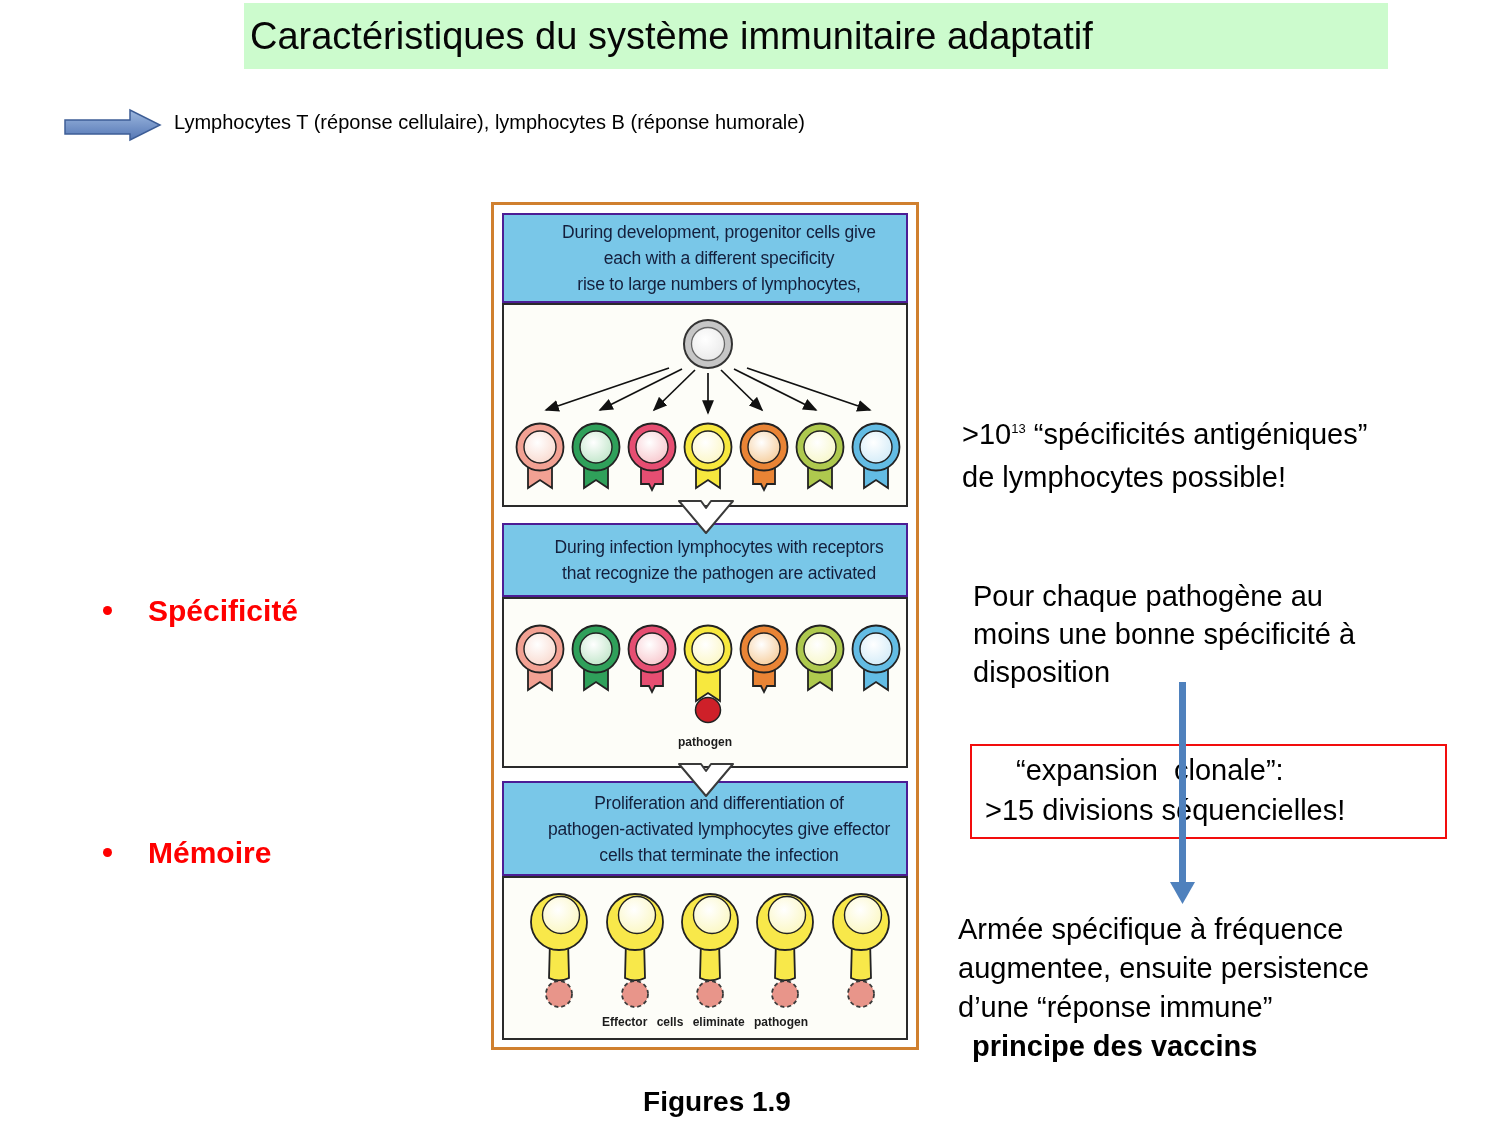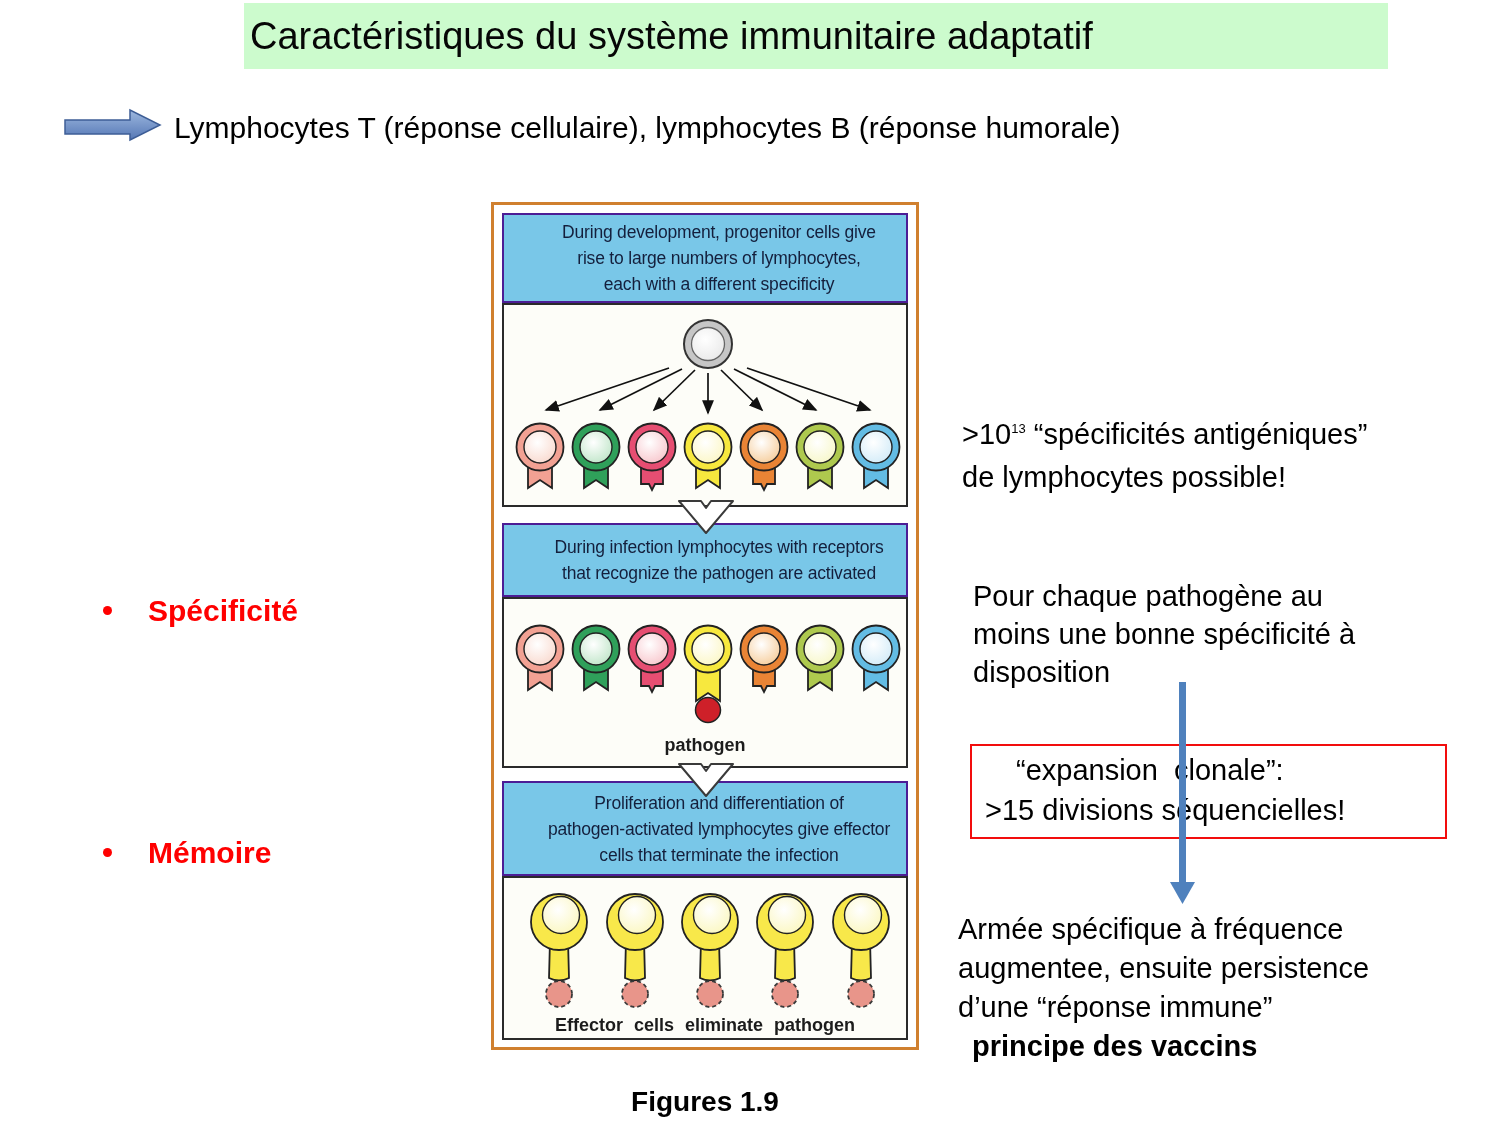--- a/index.html
+++ b/index.html
@@ -9,21 +9,21 @@
   }
   
   .title-banner {
     position:absolute; left:244px; top:3px; width:1144px; height:66px;
     background:#ccfbcd; display:flex; align-items:center;
   }
   .title-banner .title-text { font-size:38px; padding-left:6px; color:#060606; }
 
   
   .intro-arrow { position:absolute; left:64px; top:108px; }
-  .intro-text { position:absolute; left:174px; top:111px; font-size:30px; }
+  .intro-text { position:absolute; left:174px; top:111px; font-size:20px; }
 
   
   .bullet { position:absolute; left:98px; color:#ff0000; font-weight:bold; font-size:30px; }
   .bullet .dot { position:absolute; left:5px; top:12px; width:9px; height:9px; background:#ff0000; border-radius:50%; }
   .bullet .label { margin-left:50px; }
   .bullet-1 { top:594px; }
   .bullet-2 { top:836px; }
 
   
   .figure-frame {
@@ -43,30 +43,30 @@
   .phead-3 { top:576px; height:95px; }
   .pbody {
     position:absolute; left:8px; width:406px; box-sizing:border-box;
     background:#fdfdf8; border:2px solid #2a2a2a;
   }
   .pbody-1 { top:98px;  height:204px; }
   .pbody-2 { top:392px; height:171px; }
   .pbody-3 { top:671px; height:164px; }
   .plabel {
     position:absolute; left:0; width:100%; text-align:center;
-    font-size:18px; font-weight:bold; color:#1c1c1c;
+    font-size:12px; font-weight:bold; color:#1c1c1c;
   }
   .plabel-pathogen { top:136px; }
   .plabel-effector { top:137px; word-spacing:6px; }
   .down-arrow { position:absolute; left:182px; z-index:3; }
   .down-arrow-1 { top:294px; }
   .down-arrow-2 { top:557px; }
 
   .caption {
-    position:absolute; left:491px; top:1086px; width:428px; text-align:center;
+    position:absolute; left:503px; top:1086px; width:428px; text-align:center;
     font-weight:bold; font-size:28px;
   }
 
   
   .ann { position:absolute; font-size:29px; }
   .ann .pre { white-space:pre; }
   .ann-specificities { left:962px; top:407px; line-height:43px; }
   .ann-specificities sup { font-size:13px; }
   .ann-pour-chaque { left:973px; top:577px; line-height:38px; }
   .ann-armee { left:958px; top:910px; line-height:39px; }
@@ -150,22 +150,22 @@
           </radialGradient>
           <radialGradient id="lgEff" cx="42%" cy="36%" r="70%">
             <stop offset="0%" stop-color="#ffffff"></stop>
             <stop offset="100%" stop-color="#fbf7c0"></stop>
           </radialGradient>
         </defs>
       </svg>
 
     <div class="phead phead-1">
       <span>During development, progenitor cells give</span>
+      <span>each with a different specificity</span>
       <span>rise to large numbers of lymphocytes,</span>
-      <span>each with a different specificity</span>
     </div>
     <div class="pbody pbody-1">
       <svg id="fig-p1" width="402" height="200">
           <defs>
             <marker id="ah" markerWidth="9" markerHeight="7" refX="7.5" refY="3.5" orient="auto">
               <path d="M0,0 L8.5,3.5 L0,7 Z" fill="#111"></path>
             </marker>
           </defs>
           <g>
             <circle cx="204" cy="39" r="24" fill="#c6c6c6" stroke="#333" stroke-width="2"></circle>

